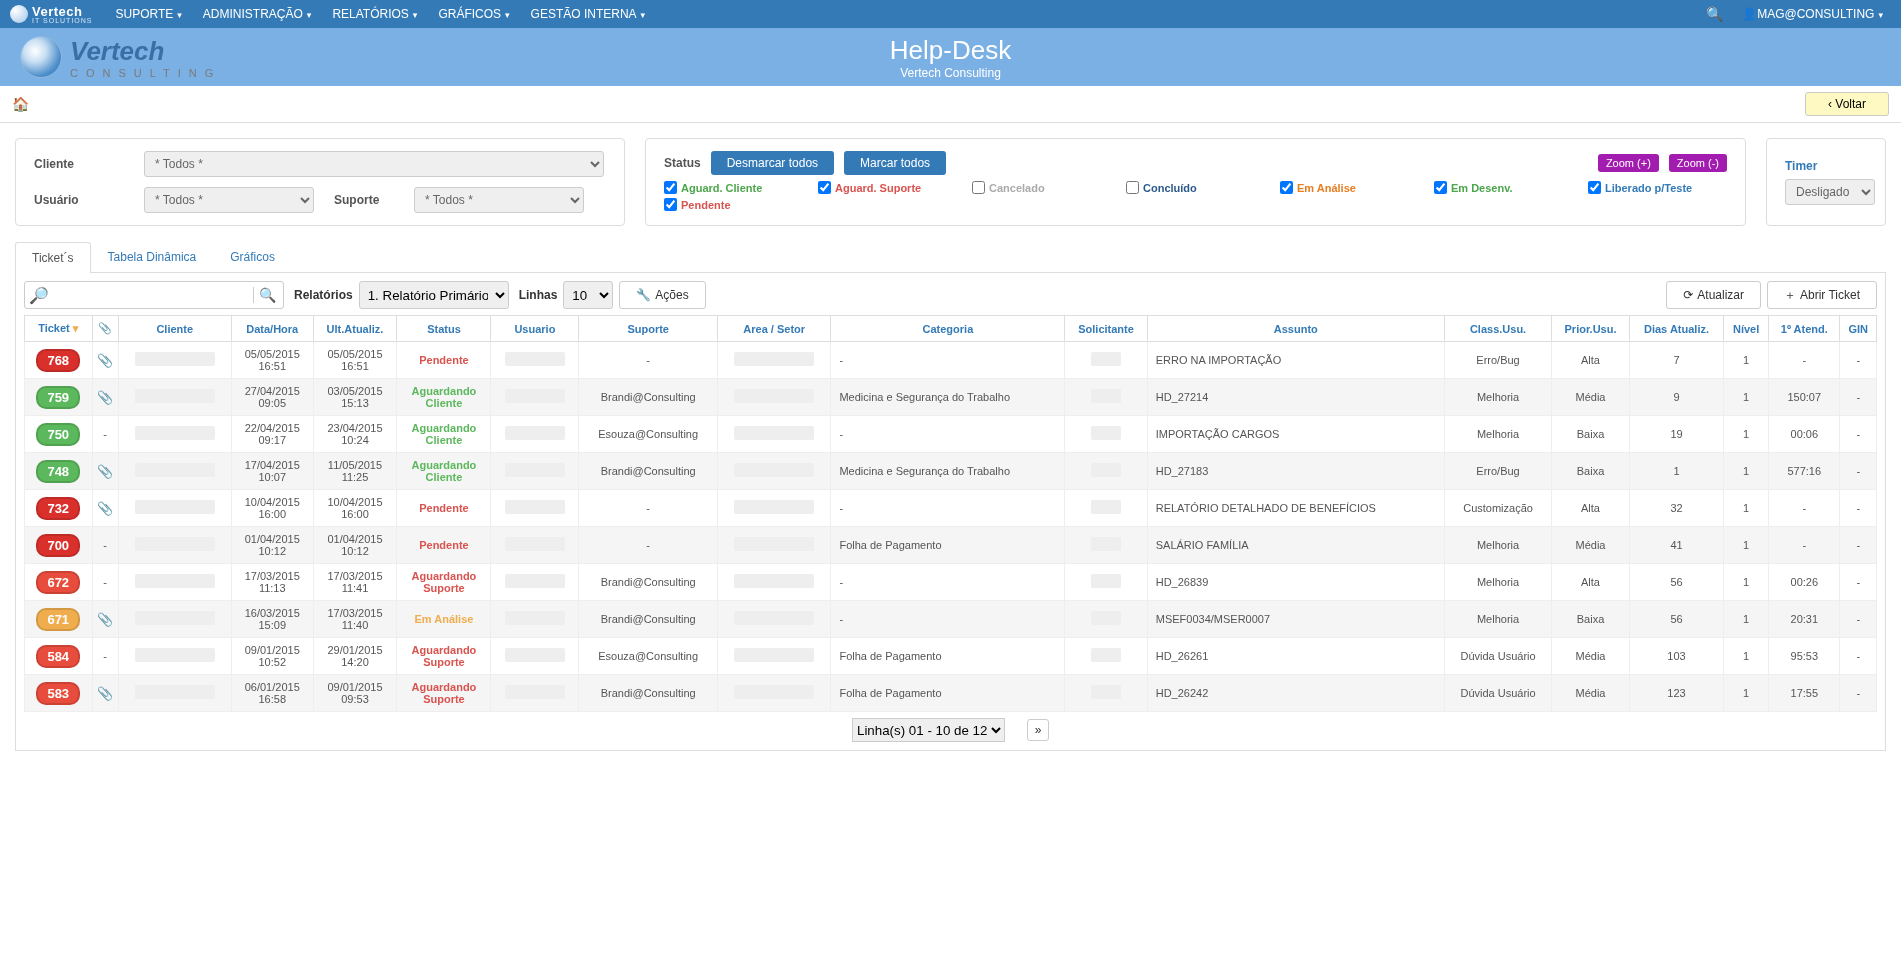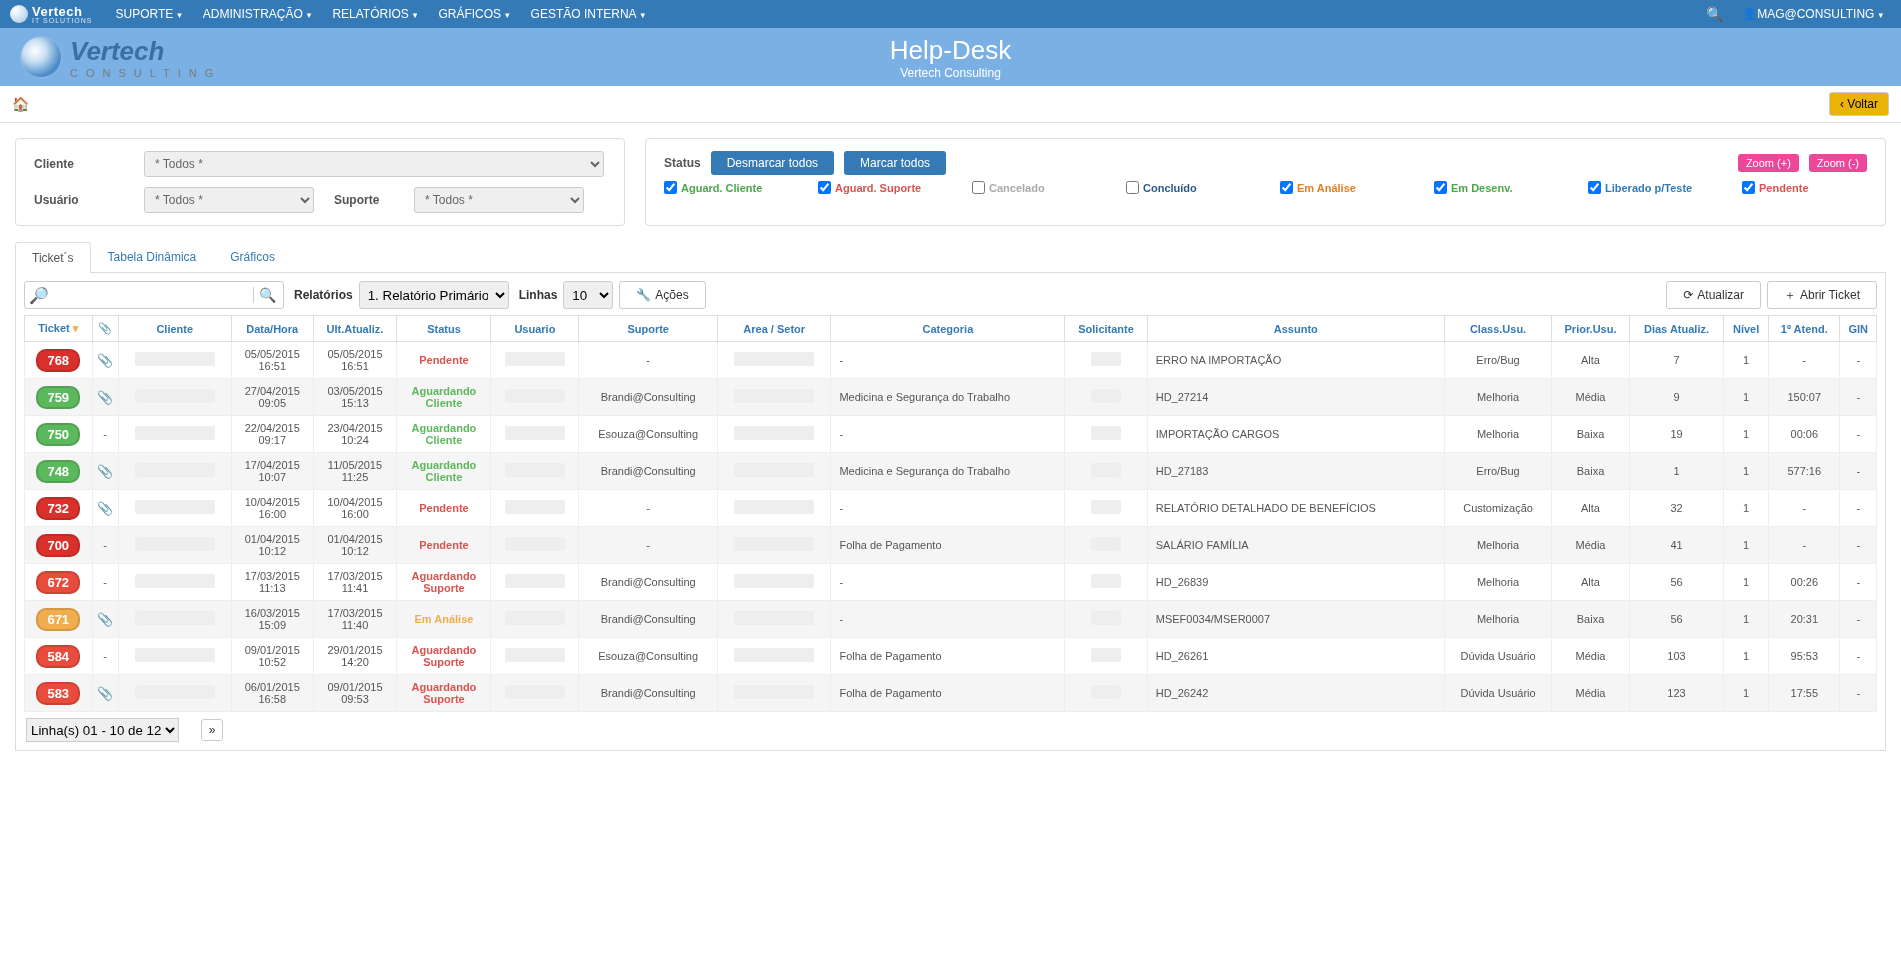--- a/index.html
+++ b/index.html
@@ -25,37 +25,37 @@
 .titlebar .logo-text .main { font-size: 26px; font-weight: bold; color: #3a6fa5; font-style: italic; }
 .titlebar .logo-text .sub { font-size: 11px; letter-spacing: 8px; color: #7a7a7a; }
 .titlebar .center { position: absolute; left: 50%; transform: translateX(-50%); text-align: center; }
 .titlebar .center .t1 { font-size: 26px; }
 .titlebar .center .t2 { font-size: 12px; }
 
 
 .crumb { background: #fff; border-bottom: 1px solid #ddd; padding: 6px 12px; display: flex; align-items: center; }
 .crumb .home { font-size: 14px; cursor: pointer; }
 .crumb .spacer { flex: 1; }
-.crumb .btn-back { background: #eab308; border: 1px solid #ccc; padding: 4px 10px; cursor: pointer; border-radius: 3px; font-size: 12px; }
+.crumb .btn-back { background: #fef9c3; border: 1px solid #ccc; padding: 4px 22px; cursor: pointer; border-radius: 3px; font-size: 12px; }
 
 
 .filters { display: flex; gap: 20px; padding: 15px; }
 .panel { border: 1px solid #ddd; border-radius: 4px; padding: 12px 18px; background: #fff; }
 .panel.left { width: 610px; }
 .panel.mid { flex: 1; }
 .panel.right { width: 120px; display: flex; flex-direction: column; align-items: flex-start; justify-content: center; }
 .frow { display: flex; align-items: center; margin-bottom: 10px; }
 .frow:last-child { margin-bottom: 0; }
 .flabel { width: 110px; font-weight: bold; color: #555; }
 .fselect { height: 26px; border: 1px solid #ccc; border-radius: 3px; padding: 0 6px; font-size: 12px; color: #666; }
 .fselect.w470 { width: 460px; }
 .fselect.w170 { width: 170px; }
 .btn { border: none; border-radius: 3px; padding: 5px 16px; font-size: 12px; cursor: pointer; }
 .btn-blue { background: #337ab7; color: #fff; }
-.btn-lblue { background: #ec4899; color: #fff; font-size: 11px; padding: 3px 8px; }
+.btn-lblue { background: #a21caf; color: #fff; font-size: 11px; padding: 3px 8px; }
 .btn-default { background: #fff; border: 1px solid #ccc; color: #333; }
 .status-row { display: flex; flex-wrap: wrap; gap: 4px 34px; margin-top: 6px; }
 .status-cb { display: flex; align-items: center; gap: 4px; font-size: 11px; font-weight: bold; }
 .c-green { color: #4ca64c; }
 .c-red { color: #d9534f; }
 .c-orange { color: #e67e22; }
 .c-grey { color: #aaa; }
 .c-blue { color: #337ab7; }
 .c-dblue { color: #2a5a8a; }
 
@@ -88,21 +88,21 @@
 .bg-red2 { background: #e74c3c; }
 .redact { display: inline-block; background: #eee; border-radius: 2px; height: 14px; width: 60px; }
 .redact.sm { width: 30px; }
 .redact.md { width: 80px; }
 .stat-pend { color: #d9534f; font-weight: bold; }
 .stat-agcl { color: #5cb85c; font-weight: bold; }
 .stat-agsp { color: #d9534f; font-weight: bold; }
 .stat-anal { color: #f0ad4e; font-weight: bold; }
 .attach { color: #337ab7; font-size: 13px; }
 td.left { text-align: left; padding-left: 8px; }
-.pager { display: flex; justify-content: flex-start; align-items: center; gap: 22px; padding: 6px 2px 0; }
+.pager { display: flex; justify-content: center; align-items: center; gap: 22px; padding: 6px 2px 0; }
 .pager select { height: 24px; border: 1px solid #ccc; }
 .pager .pbtn { width: 22px; height: 22px; border: 1px solid #ccc; border-radius: 3px; background: #fff; display: inline-flex; align-items: center; justify-content: center; cursor: pointer; }
 
 .caret::after { content: "▾"; font-size: 9px; }
 </style>
 </head>
 <body>
 
 <div class="topnav">
   <div class="brand">
@@ -226,20 +226,26 @@
           <input type="checkbox" checked="" style="">
           <span>Liberado p/Teste</span>
         </label>
         <label class="status-cb c-red" style="min-width: 120px;">
           <input type="checkbox" checked="" style="">
           <span>Pendente</span>
         </label>
       </div>
   </div>
 
+  <div class="panel right">
+    <div style="color:#337ab7;font-weight:bold;margin-bottom:6px;">Timer</div>
+    <select class="fselect" style="width:90px;">
+      <option>Desligado</option>
+    </select>
+  </div>
 </div>
 
 <div class="tabs" id="tabs">
     <div class="tab active">Ticket´s</div>
     <div class="tab">Tabela Dinâmica</div>
     <div class="tab">Gráficos</div>
   </div>
 
 <div class="tblwrap">
   <div class="toolbar">

